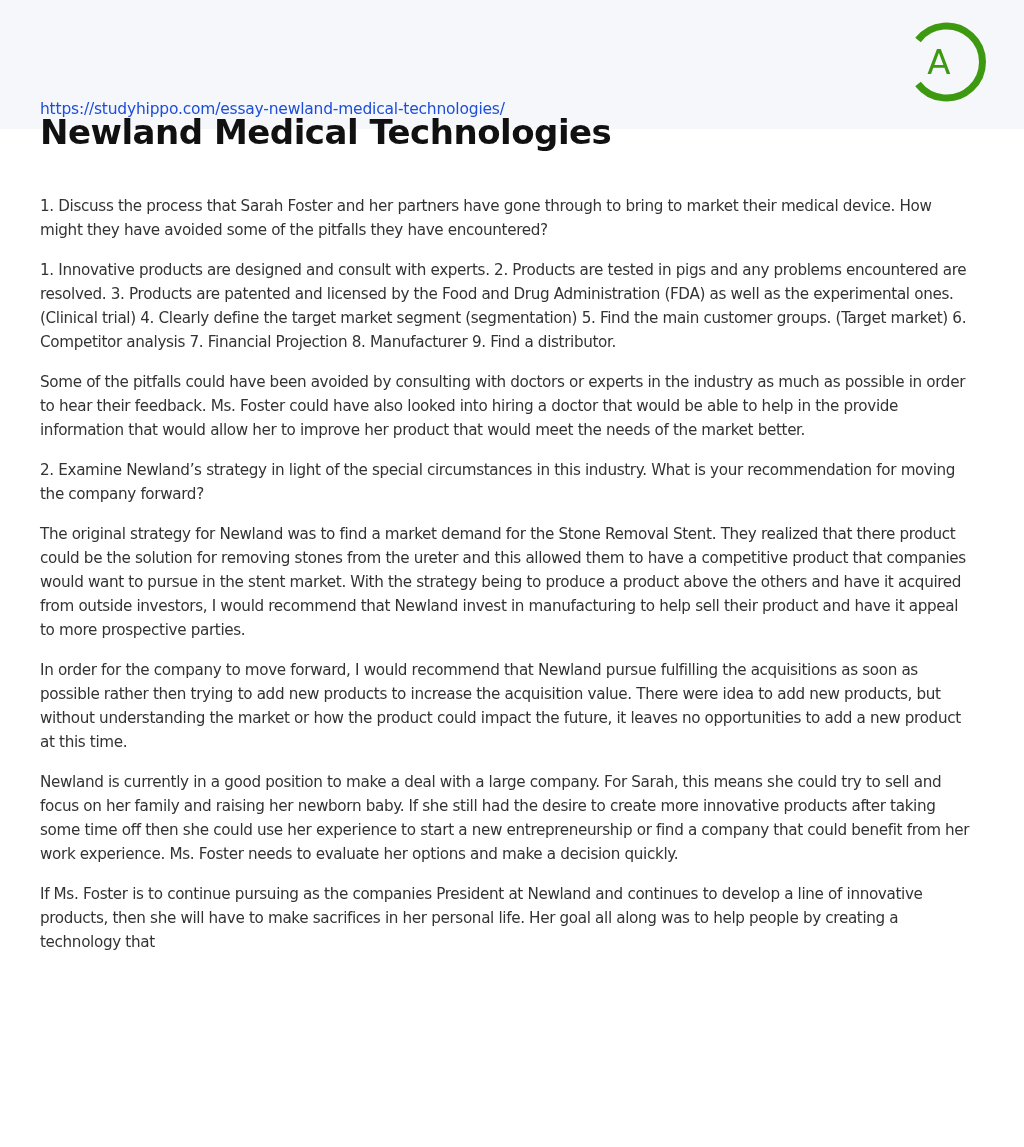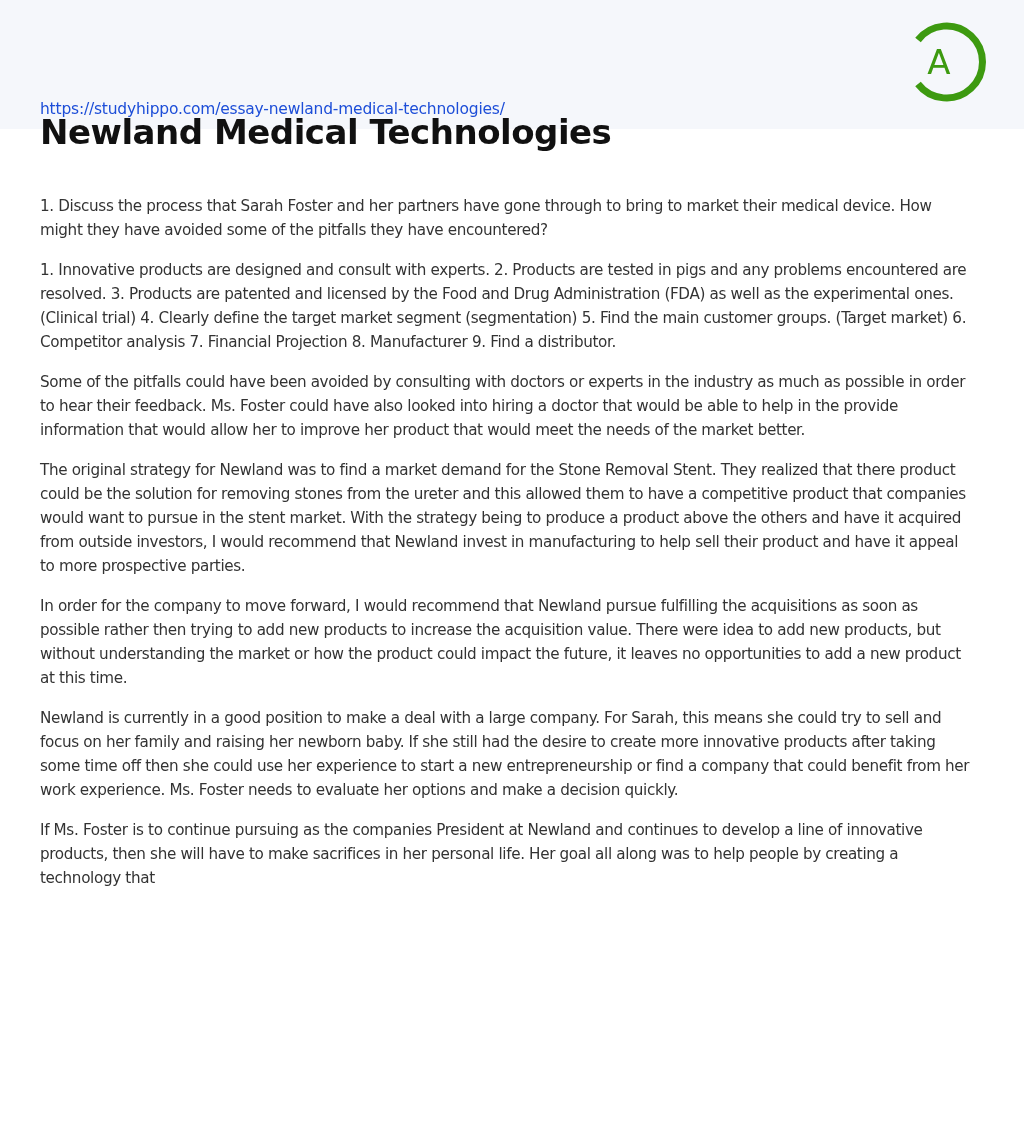--- a/index.html
+++ b/index.html
@@ -82,17 +82,18 @@
     </svg>
   </div>
 </div>
 
 <h1>Newland Medical Technologies</h1>
 
 <div class="body-text">
   <p>1. Discuss the process that Sarah Foster and her partners have gone through to bring to market their medical device. How might they have avoided some of the pitfalls they have encountered?</p>
   <p>1. Innovative products are designed and consult with experts. 2. Products are tested in pigs and any problems encountered are resolved. 3. Products are patented and licensed by the Food and Drug Administration (FDA) as well as the experimental ones. (Clinical trial) 4. Clearly define the target market segment (segmentation) 5. Find the main customer groups. (Target market) 6. Competitor analysis 7. Financial Projection 8. Manufacturer 9. Find a distributor.</p>
   <p>Some of the pitfalls could have been avoided by consulting with doctors or experts in the industry as much as possible in order to hear their feedback. Ms. Foster could have also looked into hiring a doctor that would be able to help in the provide information that would allow her to improve her product that would meet the needs of the market better.</p>
+  <p>2. Examine Newland’s strategy in light of the special circumstances in this industry. What is your recommendation for moving the company forward?</p>
   <p>The original strategy for Newland was to find a market demand for the Stone Removal Stent. They realized that there product could be the solution for removing stones from the ureter and this allowed them to have a competitive product that companies would want to pursue in the stent market. With the strategy being to produce a product above the others and have it acquired from outside investors, I would recommend that Newland invest in manufacturing to help sell their product and have it appeal to more prospective parties.</p>
   <p>In order for the company to move forward, I would recommend that Newland pursue fulfilling the acquisitions as soon as possible rather then trying to add new products to increase the acquisition value. There were idea to add new products, but without understanding the market or how the product could impact the future, it leaves no opportunities to add a new product at this time.</p>
   <p>Newland is currently in a good position to make a deal with a large company. For Sarah, this means she could try to sell and focus on her family and raising her newborn baby. If she still had the desire to create more innovative products after taking some time off then she could use her experience to start a new entrepreneurship or find a company that could benefit from her work experience. Ms. Foster needs to evaluate her options and make a decision quickly.</p>
   <p>If Ms. Foster is to continue pursuing as the companies President at Newland and continues to develop a line of innovative products, then she will have to make sacrifices in her personal life. Her goal all along was to help people by creating a technology that</p>
 </div>
 
 </body></html>

